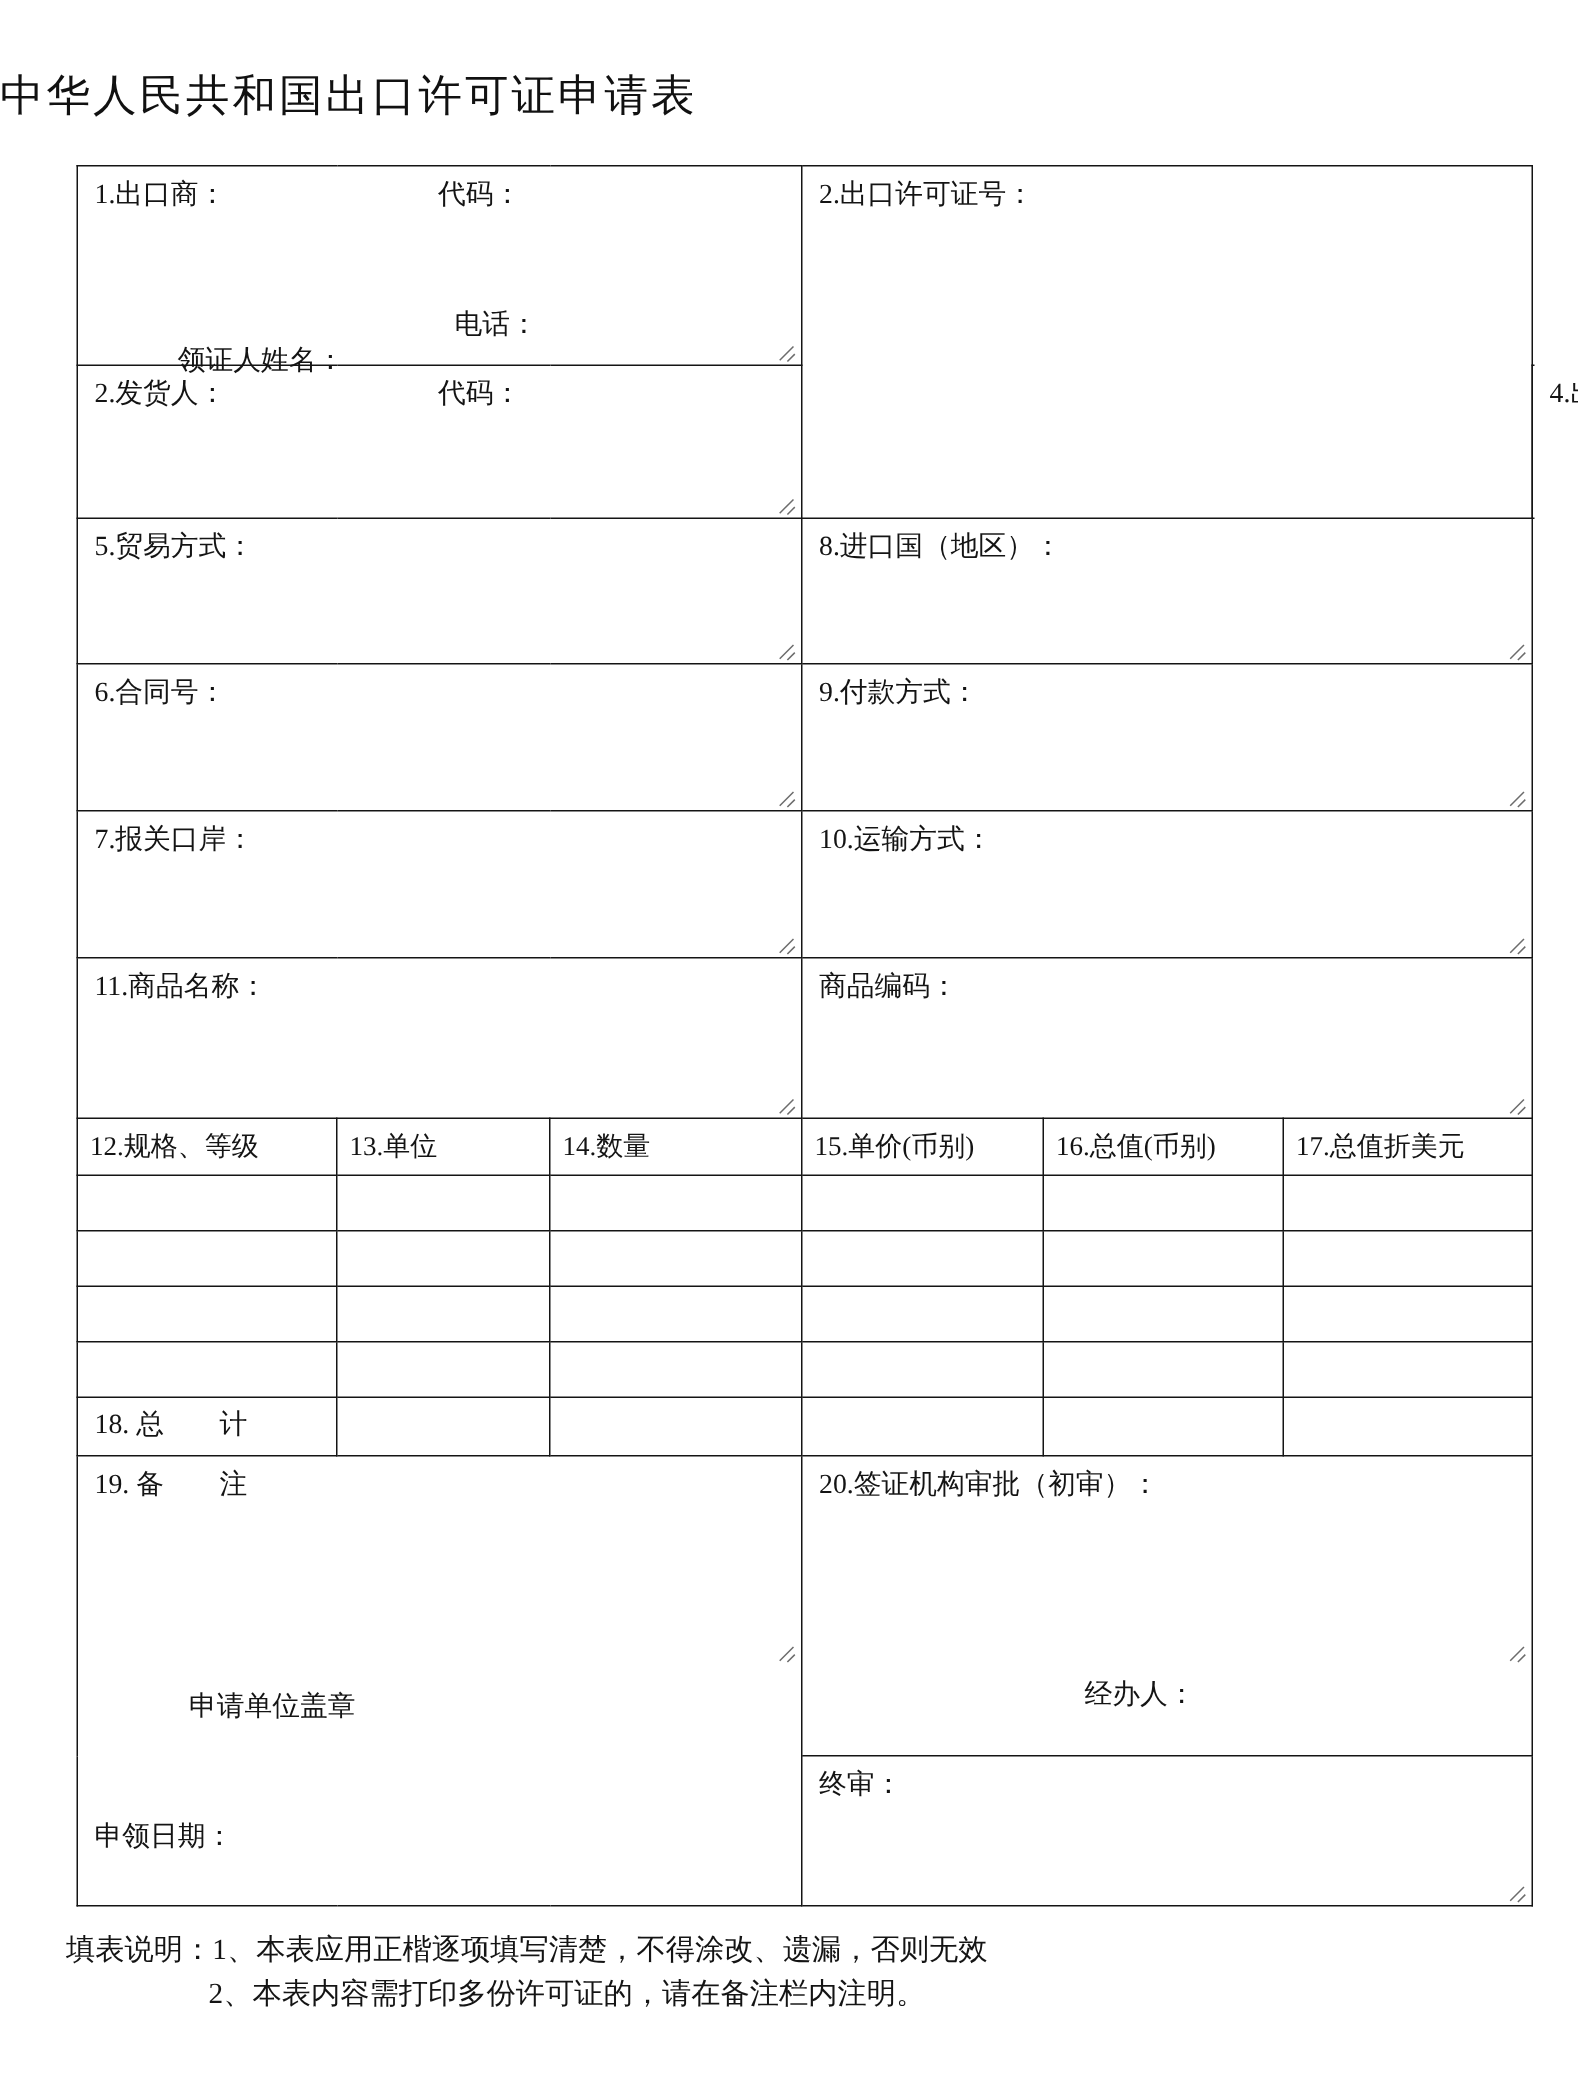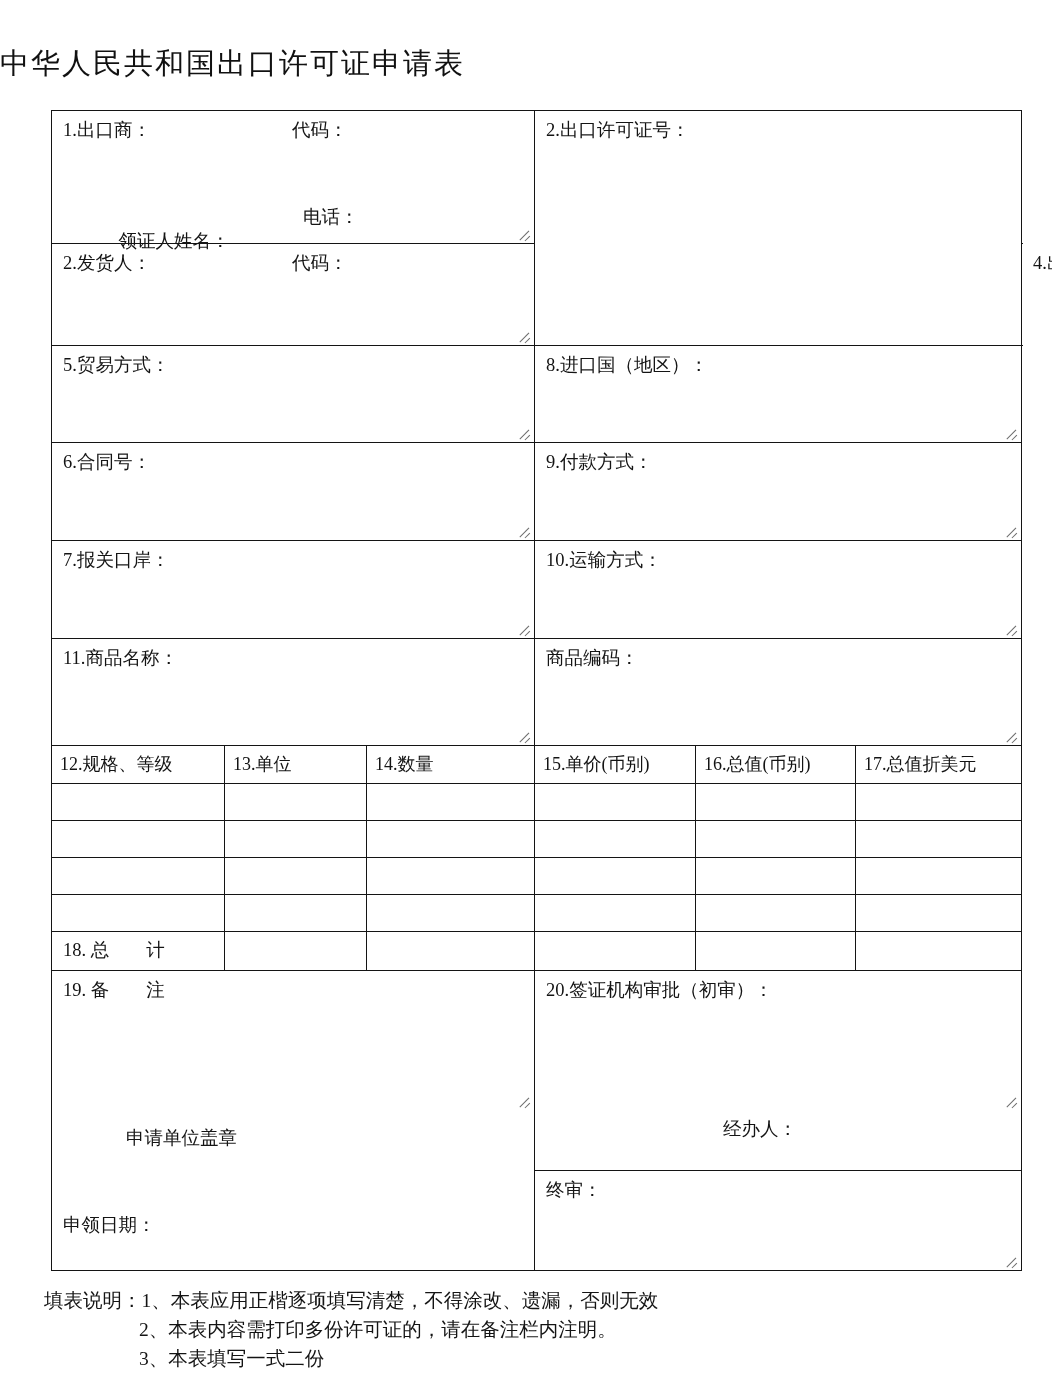--- a/index.html
+++ b/index.html
@@ -398,14 +398,13 @@
         </div>
       </td>
     </tr>
   </tbody>
     </table>
 </div>
 
 <div class="notes">
   <div class="n-line">填表说明：1、本表应用正楷逐项填写清楚，不得涂改、遗漏，否则无效</div>
   <div class="n-line n-indent">2、本表内容需打印多份许可证的，请在备注栏内注明。</div>
-  <div class="n-line n-indent">3、本表填写一式二份</div>
 </div>
 
 </body></html>

